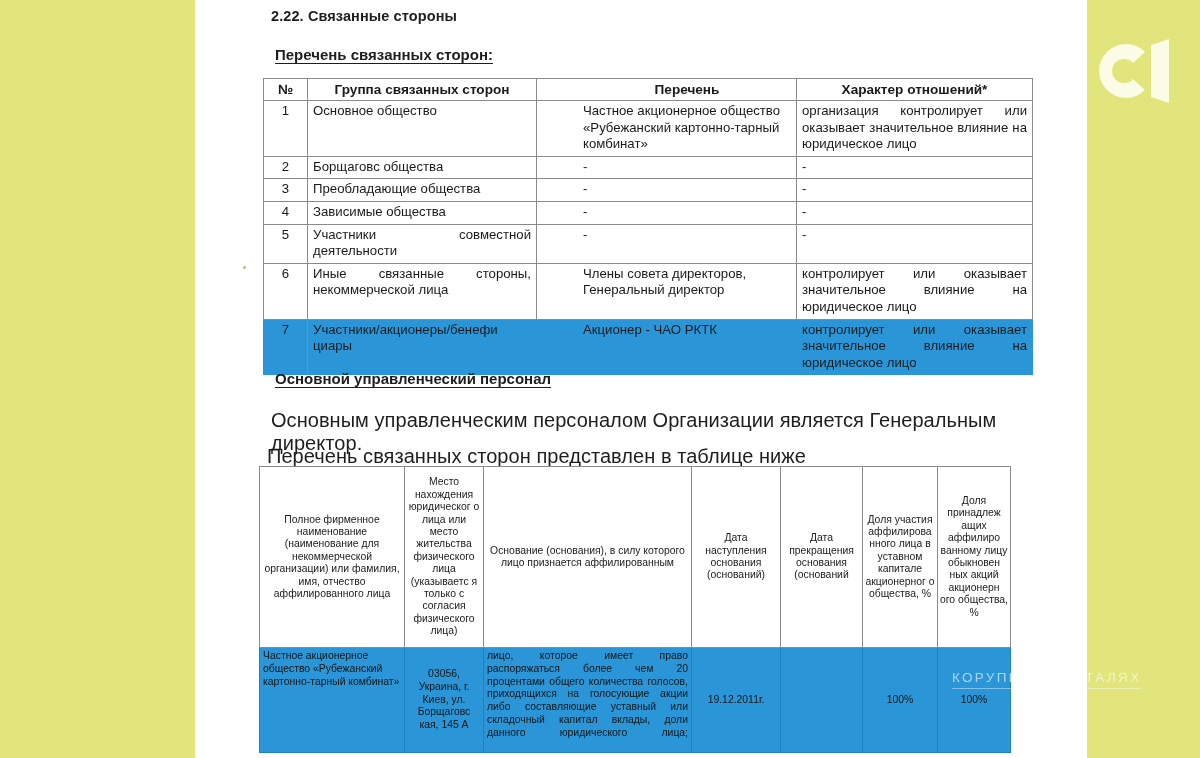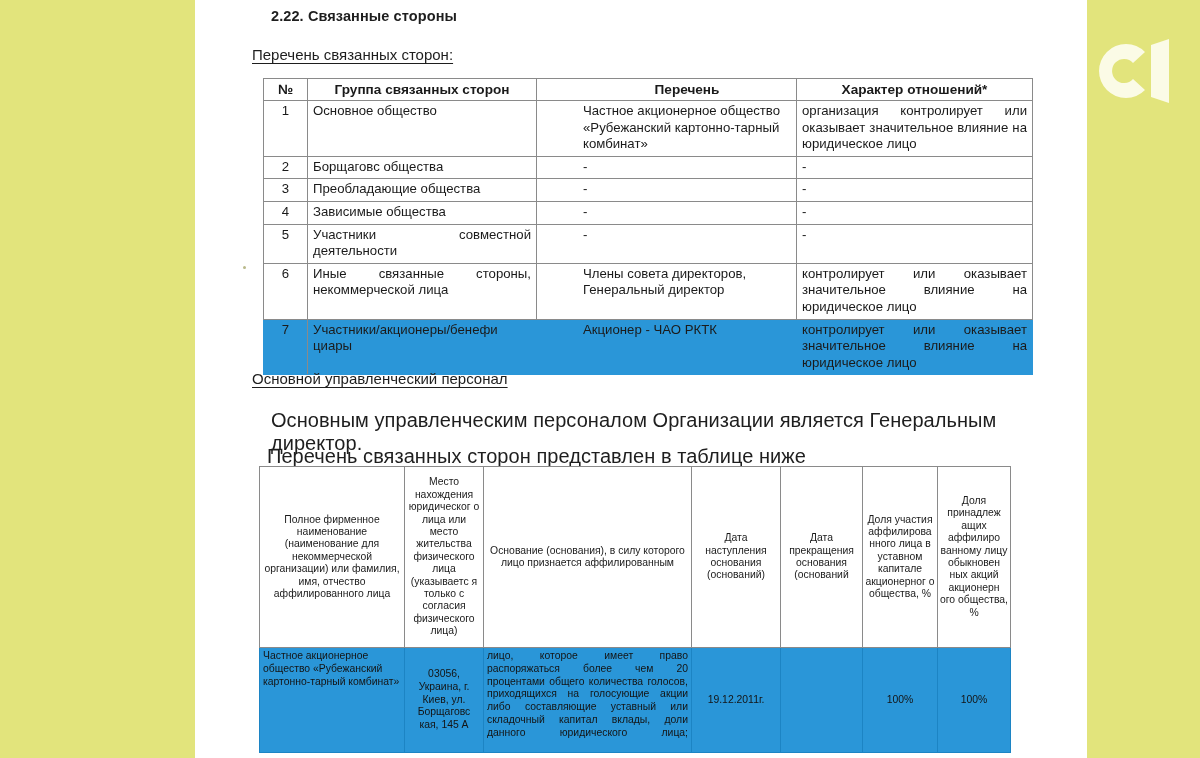--- a/index.html
+++ b/index.html
@@ -83,23 +83,23 @@
   .h-section {
     position: absolute;
     left: 76px;
     top: 8px;
     font-size: 14.5px;
     font-weight: bold;
     letter-spacing: 0.1px;
   }
   .h-underlined {
     position: absolute;
-    left: 57px;
+    left: 80px;
     font-size: 15px;
-    font-weight: normal;
+    font-weight: bold;
     text-decoration: underline;
     text-underline-offset: 3px;
   }
   #h-list-title { top: 46px; }
   #h-keymgmt   { top: 370px; }
 
   .p-body {
     position: absolute;
     left: 76px;
     font-size: 20px;
@@ -304,15 +304,16 @@
   </div>
 
   <div id="wm-ci">
     <svg viewBox="0 0 110 74" width="110" height="74">
       <path d="M53 10 A27 27 0 1 0 53 64 A27 27 0 0 0 72 56 L60 45 A12 12 0 1 1 60 29 L72 18 A27 27 0 0 0 53 10 Z" fill="#fbfbe6"></path>
       <path d="M78 11 L96 5 L96 69 L78 63 Z" fill="#fbfbe6"></path>
     </svg>
   </div>
 
   <div id="wm-schemy">
+    <div class="wm-schemy-sub">КОРУПЦІЯ В ДЕТАЛЯХ</div>
   </div>
 
 </div>
 
 </body></html>

